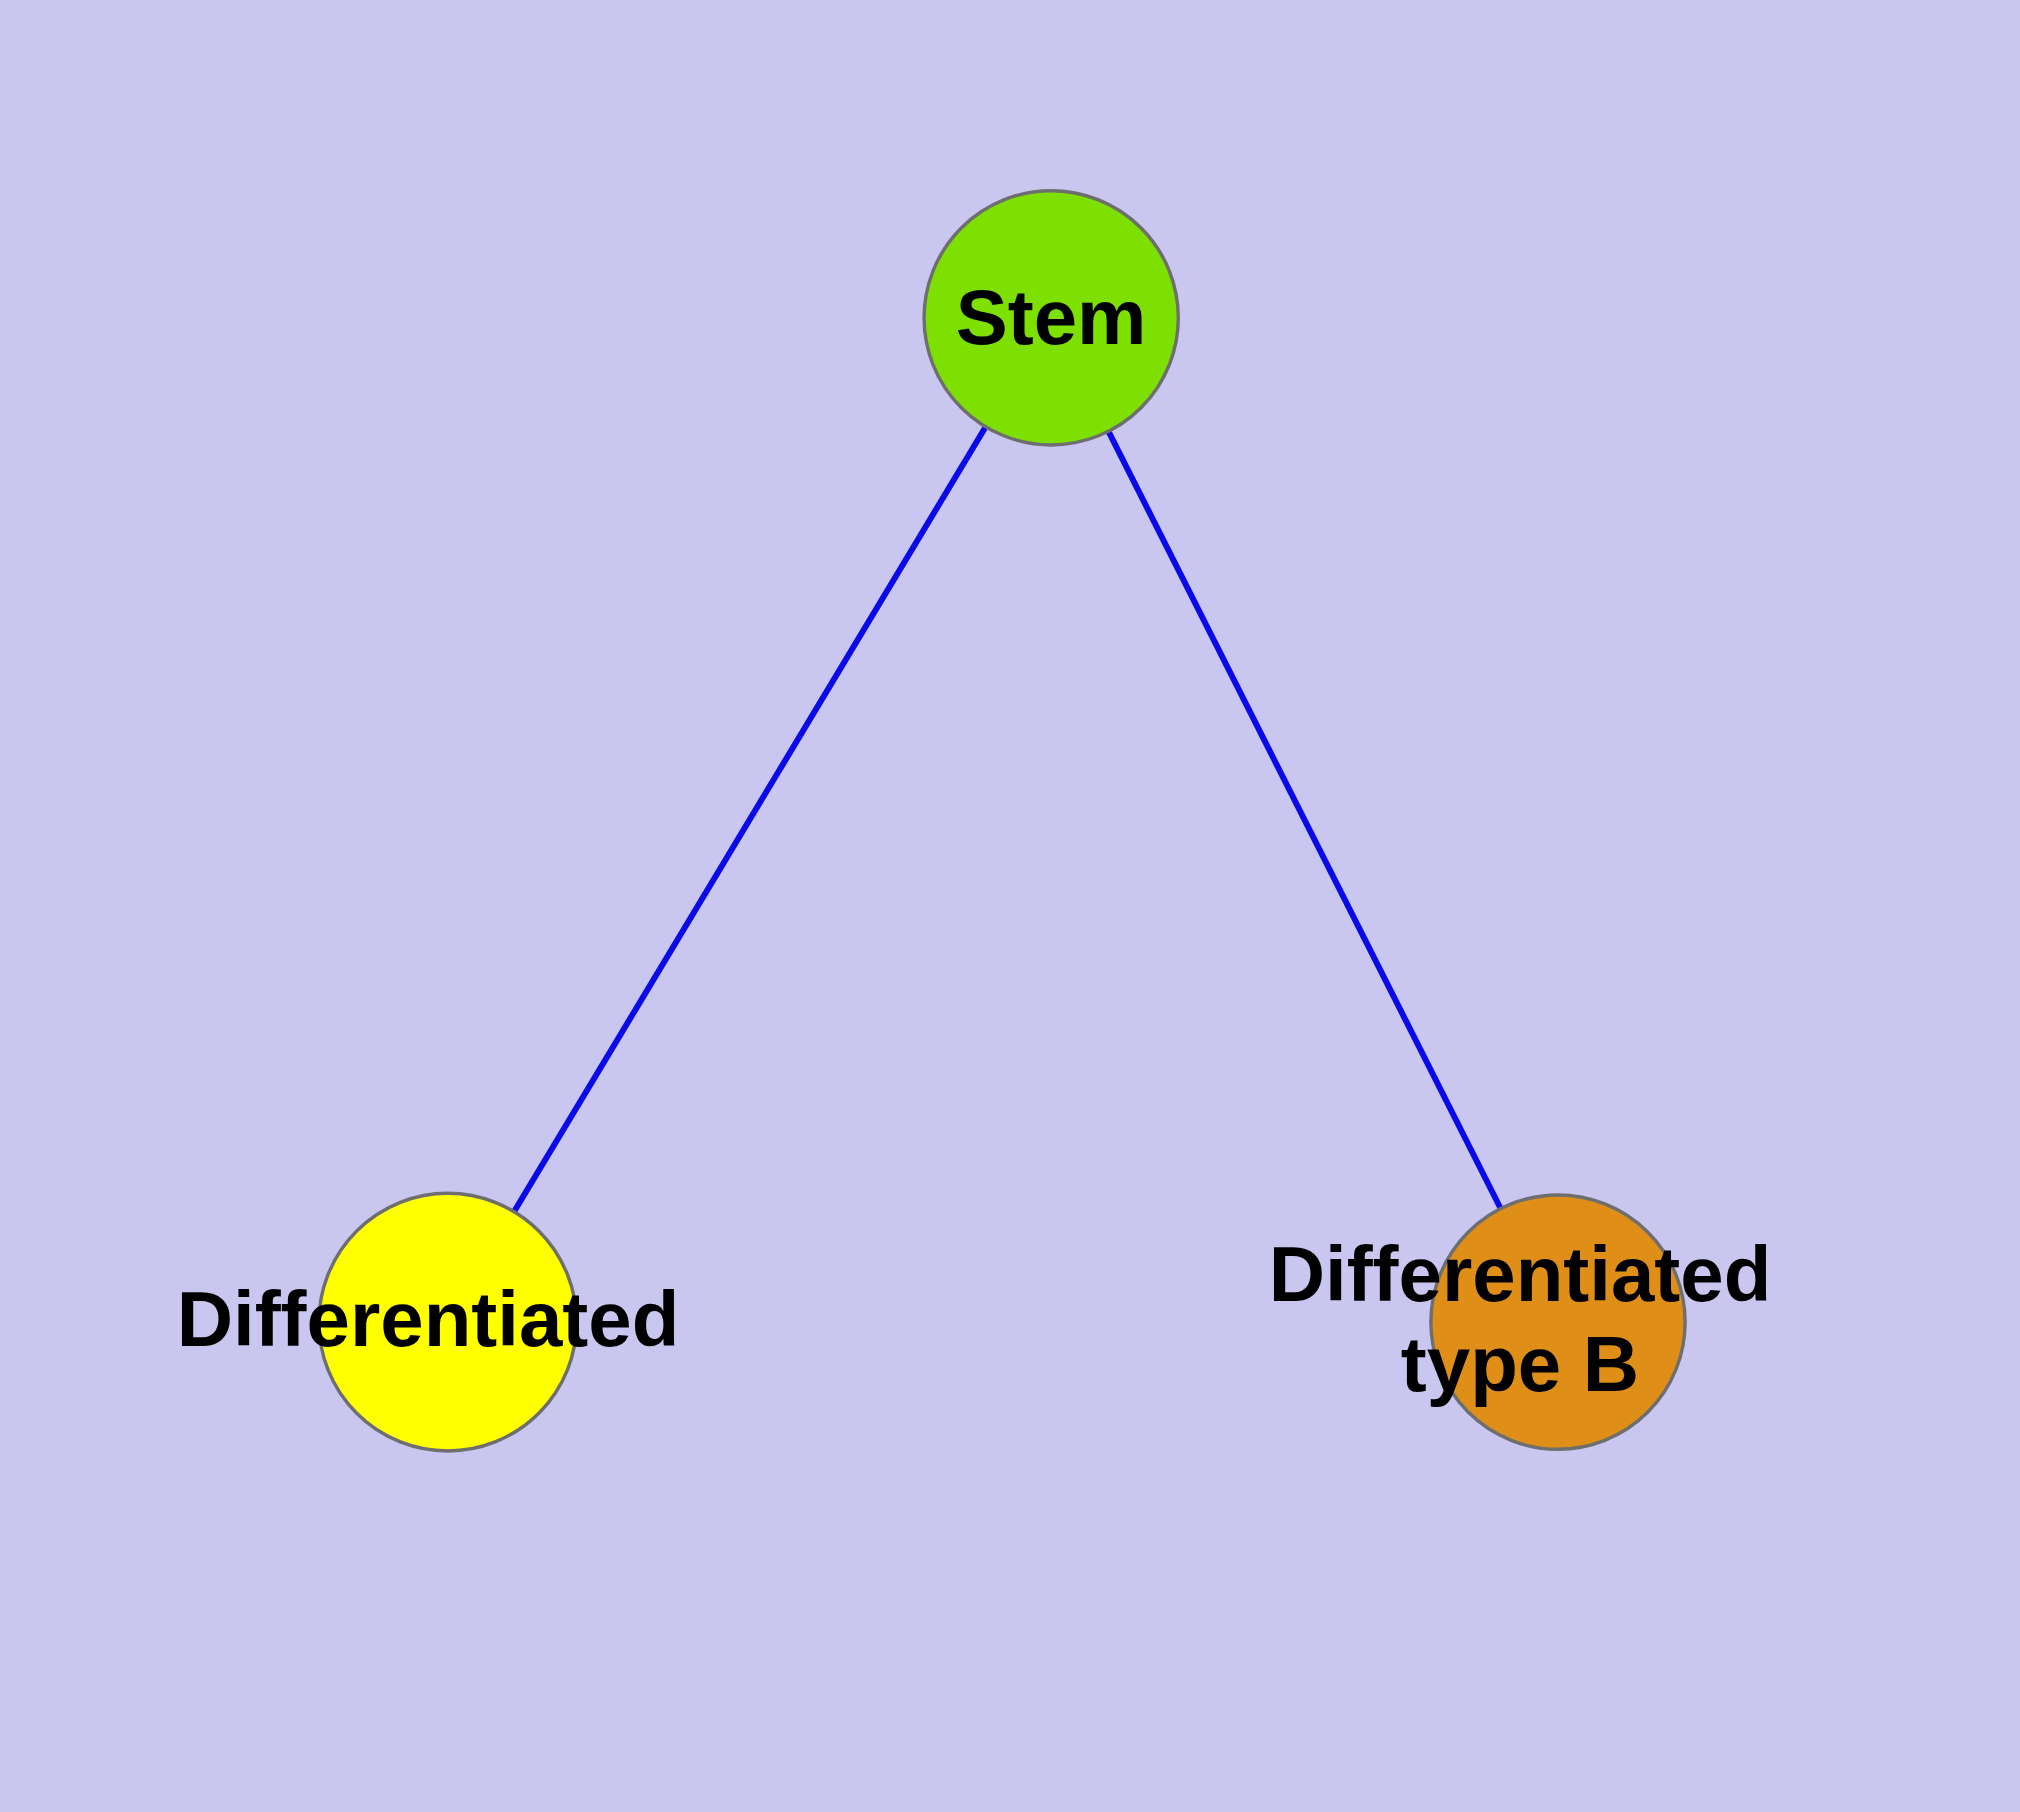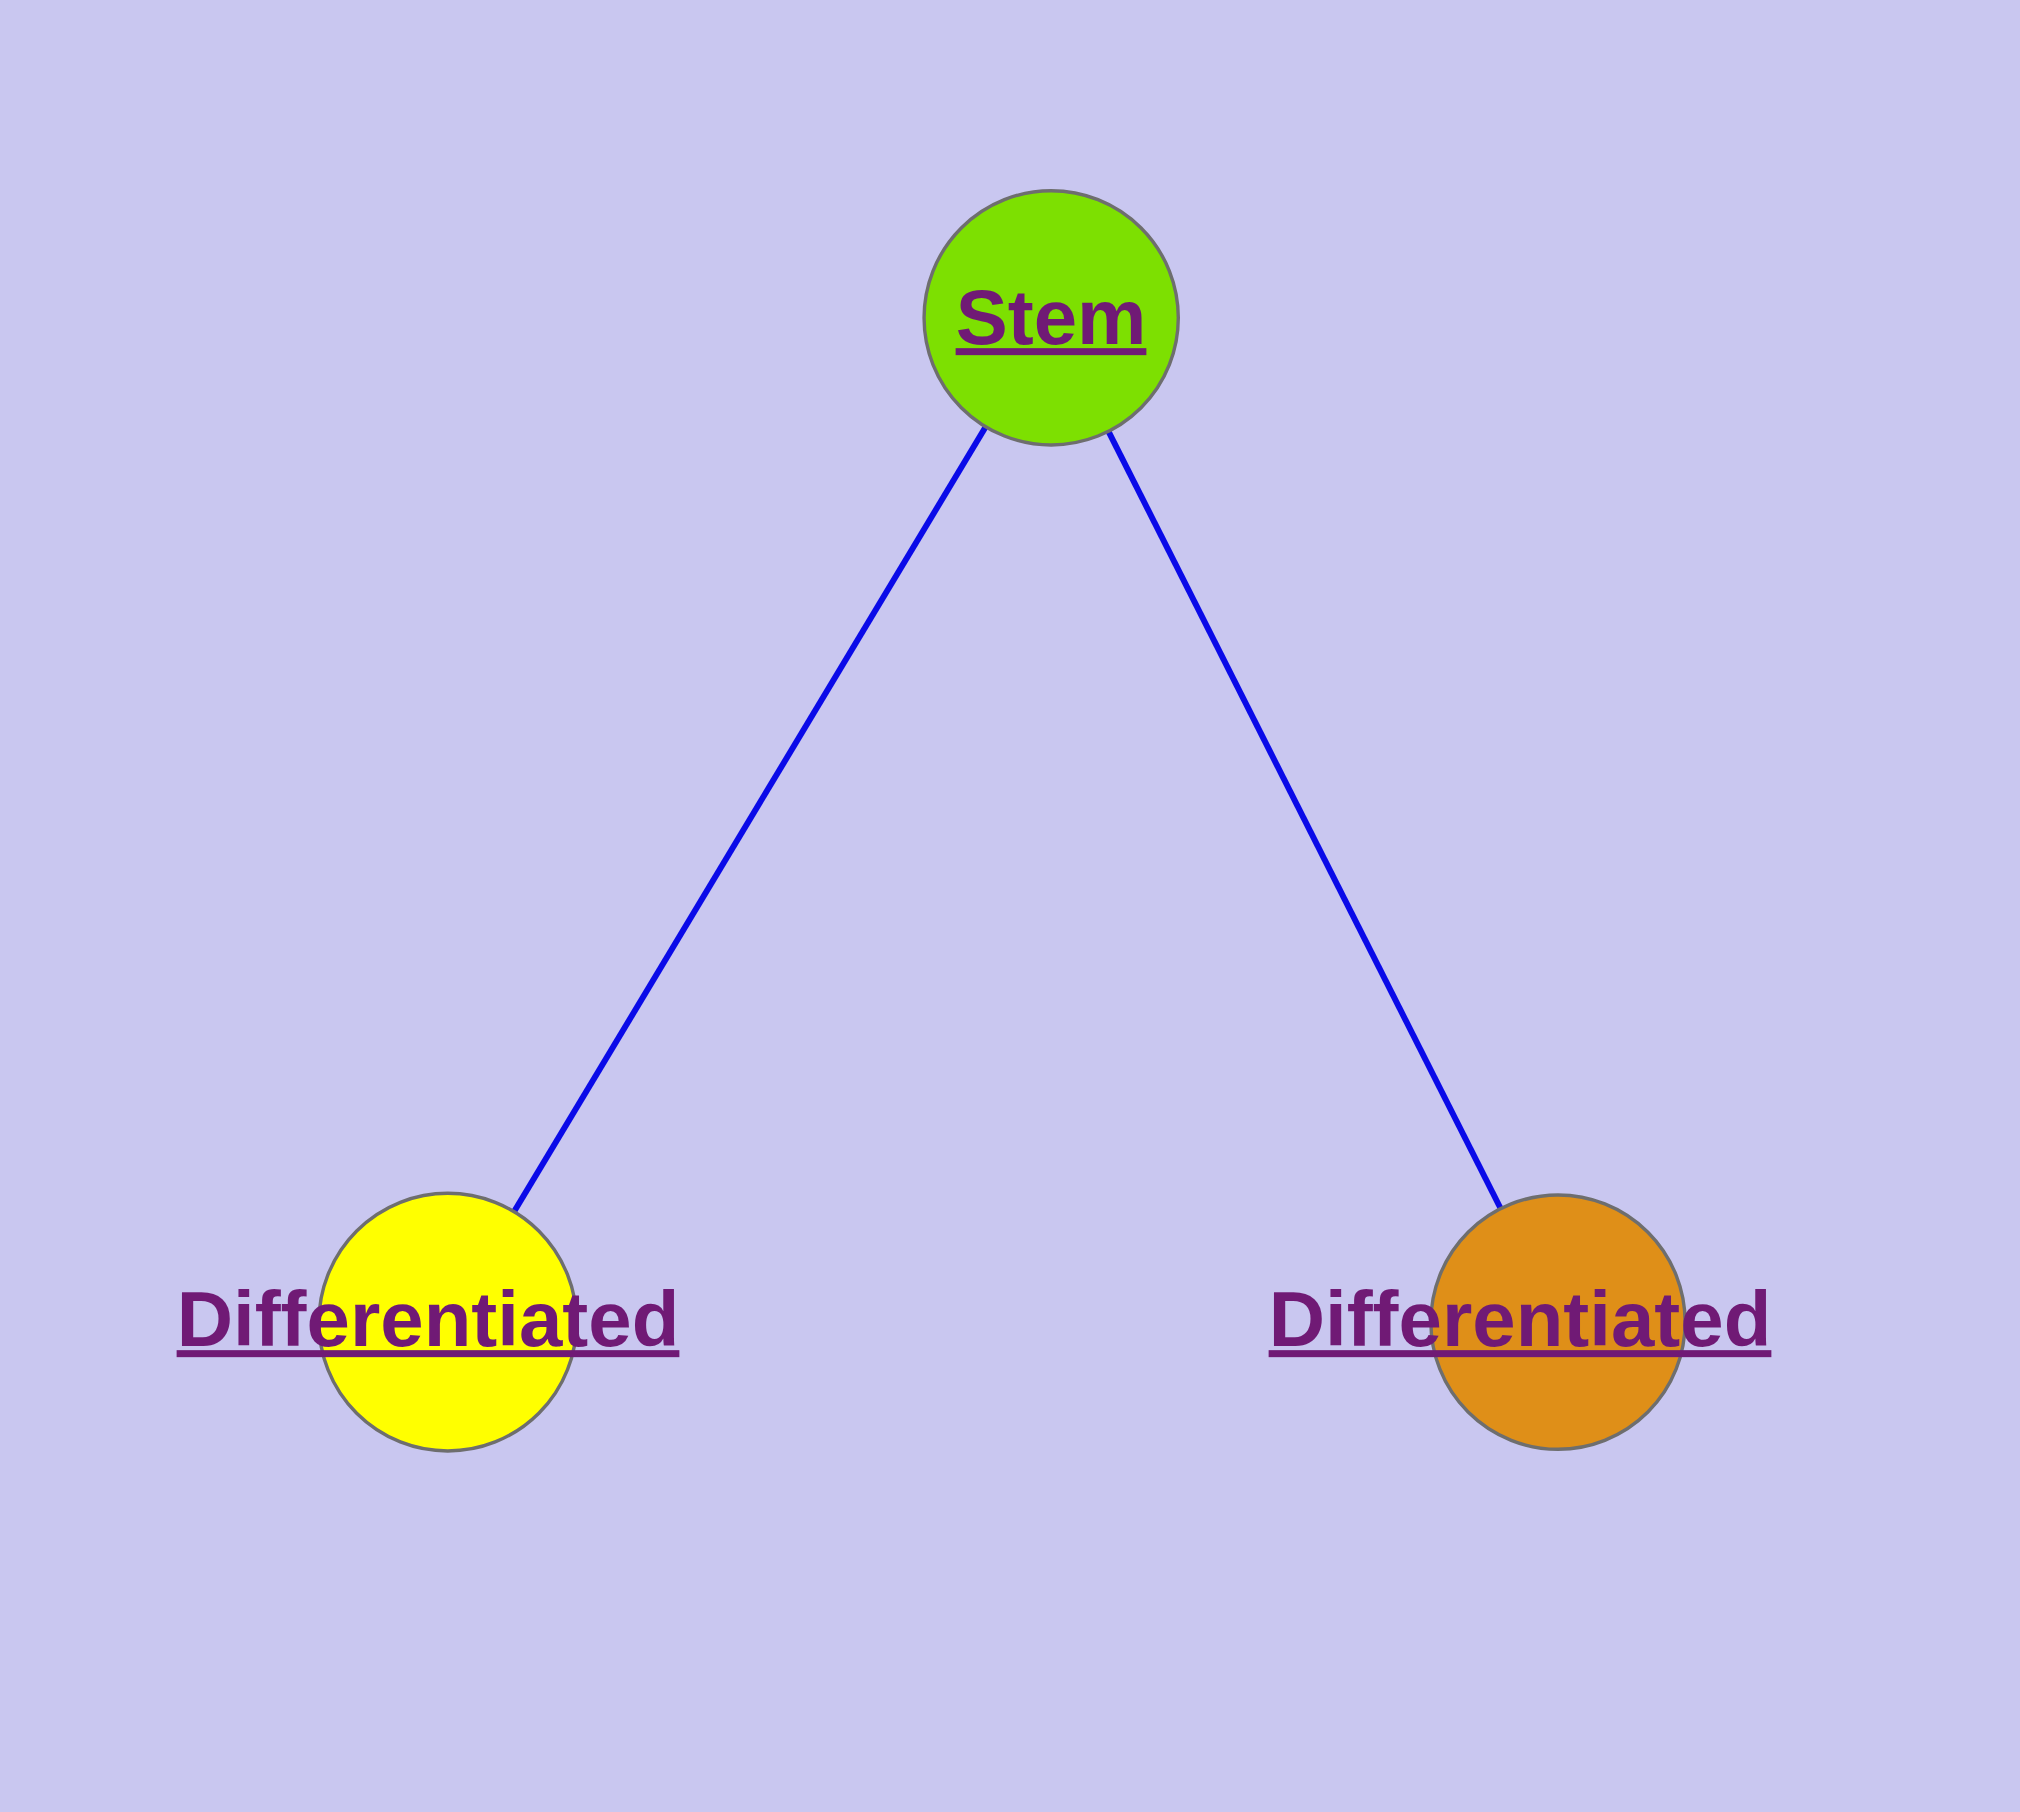--- a/index.html
+++ b/index.html
@@ -25,27 +25,26 @@
     fill: none;
   }
   .node-circle {
     stroke: #6e6e6e;
     stroke-width: 4px;
   }
   .node-label {
     position: absolute;
     transform: translate(-50%, -50%);
     text-align: center;
-    color: #701a75;
+    color: #000000;
     font-weight: bold;
     font-size: 78px;
     line-height: 1.15;
     white-space: nowrap;
     pointer-events: none;
-    text-decoration: underline;
   }
   .node-label span {
     display: block;
   }
 </style>
 </head>
 <body bgcolor="#c9c7f0">
 
 <svg class="diagram-canvas" viewBox="0 0 2384 2138" xmlns="http://www.w3.org/2000/svg">
 
@@ -60,14 +59,15 @@
 <div class="node-label" style="left:1051px; top:318px;">
   <span>Stem</span>
 </div>
 
 <div class="node-label" style="left:428px; top:1320px;">
   <span>Differentiated</span>
 </div>
 
 <div class="node-label" style="left:1520px; top:1320px;">
   <span>Differentiated</span>
+  <span>type B</span>
 </div>
 
 
 </body></html>

